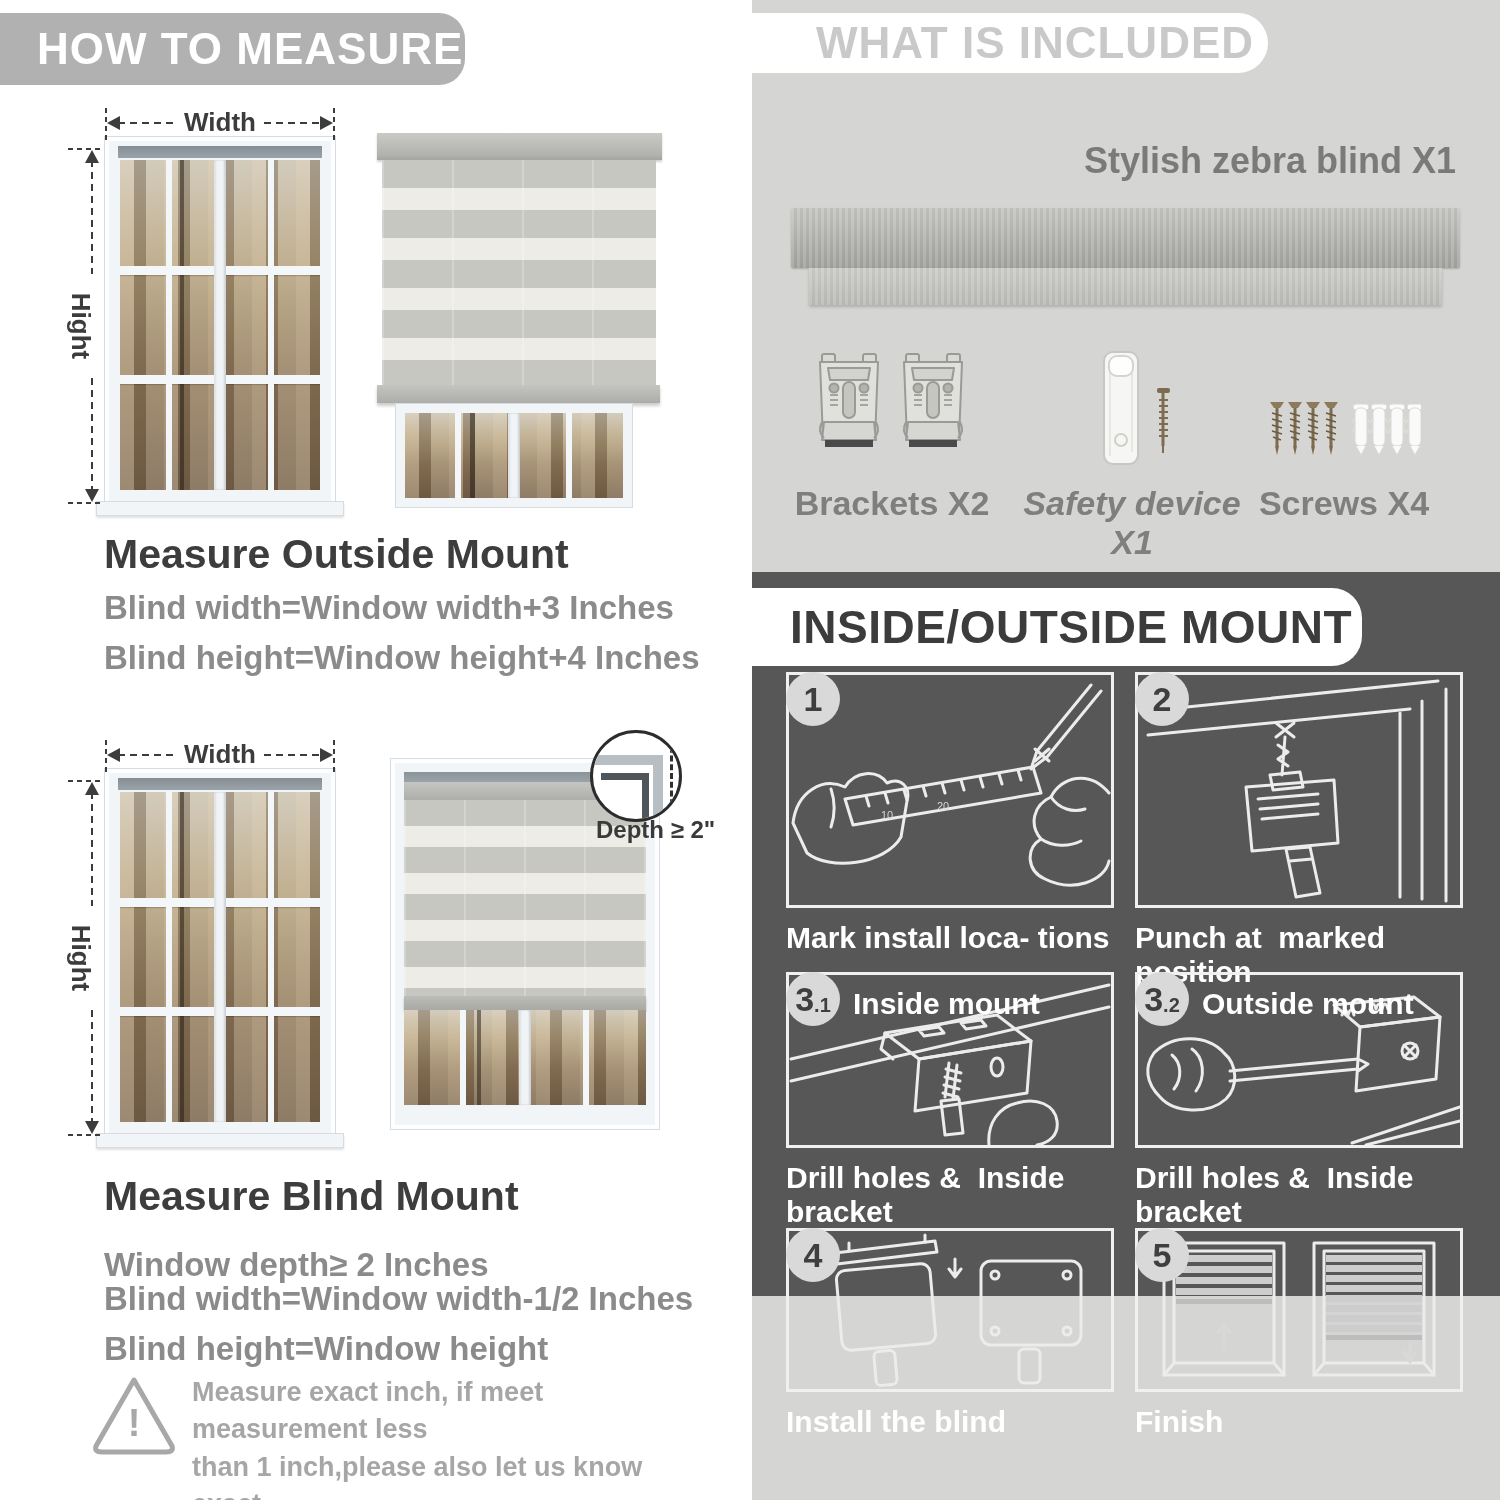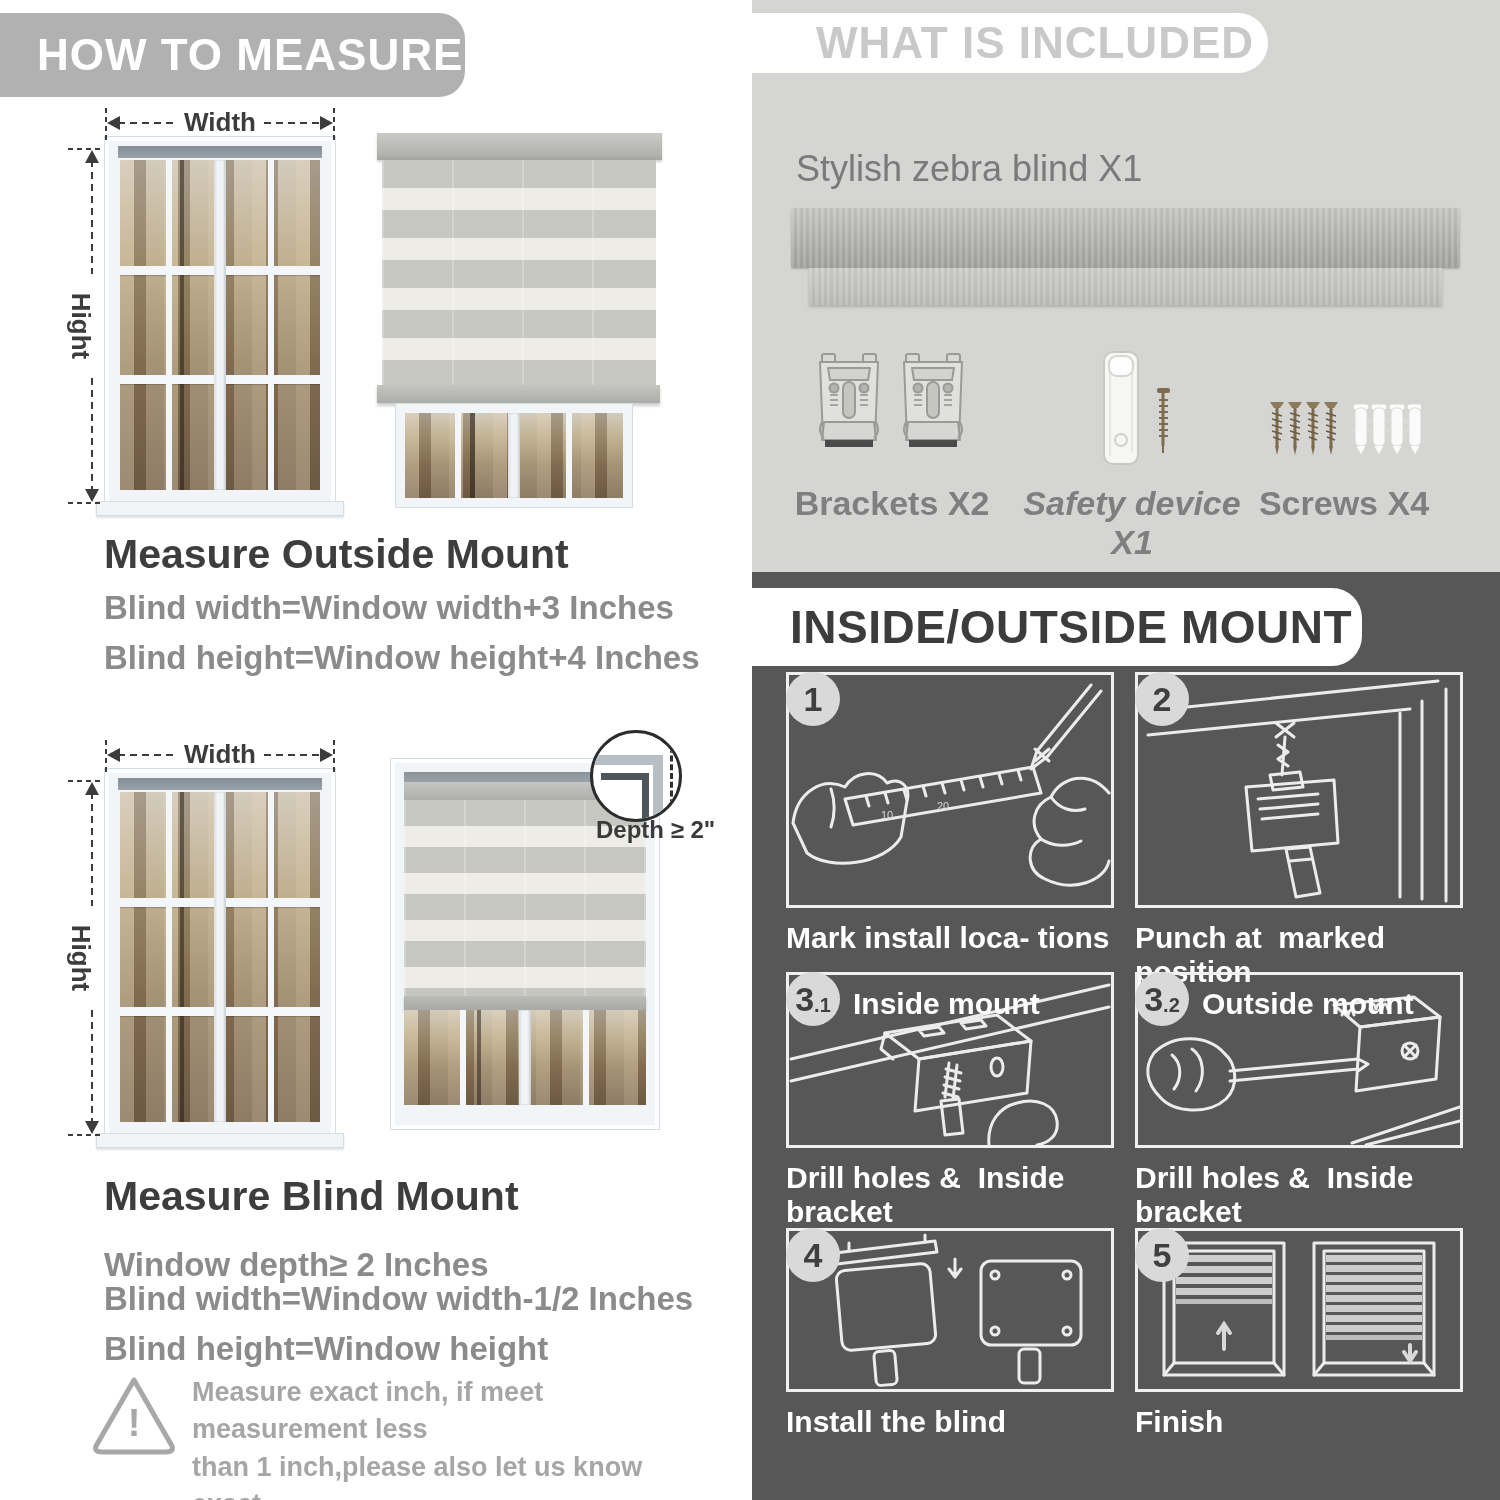--- a/index.html
+++ b/index.html
@@ -8,21 +8,21 @@
     position:relative; width:1500px; height:1500px; overflow:hidden;
     background:#ffffff; font-family:"Liberation Sans", sans-serif;
   }
   #stage * { box-sizing:border-box; }
 
   
   .abs { position:absolute; }
 
   
   .hdr-left {
-    position:absolute; left:0; top:13px; width:465px; height:84px;
+    position:absolute; left:0; top:13px; width:465px; height:72px;
     background:#b1b1b1; border-radius:0 26px 26px 0;
     display:flex; align-items:center; padding-left:37px;
     color:#ffffff; font-size:44px; font-weight:700; letter-spacing:1px;
   }
   .sec-title { position:absolute; color:#3d3d3d; font-size:41px; font-weight:700; }
   .sec-line  { position:absolute; color:#8b8b8b; font-size:33px; font-weight:700; }
 
   
   .window {
     position:absolute; background:#f2f5f8; border:1px solid #d6dce1;
@@ -95,37 +95,37 @@
         color:#a6a6a6; font-size:27px; font-weight:700; line-height:1.38; white-space:pre-line; }
 
   
   .col-right { position:absolute; left:752px; top:0; width:748px; height:1500px; background:#d5d5d3; }
   .hdr-right {
     position:absolute; left:0; top:13px; width:516px; height:60px;
     background:#ffffff; border-radius:0 30px 30px 0;
     display:flex; align-items:center; padding-left:64px;
     color:#c9c9c9; font-size:44px; font-weight:700; letter-spacing:1px;
   }
-  .blind-label { position:absolute; left:44px; top:148px; width:660px; text-align:left;
-        color:#7a7a7a; font-size:36px; font-weight:400; }
+  .blind-label { position:absolute; left:44px; top:140px; width:660px; text-align:right;
+        color:#7a7a7a; font-size:36px; font-weight:700; }
   .headrail-main { position:absolute; left:39px; top:208px; width:669px; height:60px; border-radius:2px;
         background-image:
           repeating-linear-gradient(90deg, rgba(255,255,255,.10) 0 3px, rgba(0,0,0,.04) 3px 6px),
           linear-gradient(180deg,#c6c6c3,#aeaeab 70%,#a3a3a0);
         box-shadow:0 1px 2px rgba(0,0,0,.2); }
   .headrail-strip { position:absolute; left:57px; top:268px; width:633px; height:37px;
         background-image:
           repeating-linear-gradient(90deg, rgba(255,255,255,.10) 0 3px, rgba(0,0,0,.03) 3px 6px),
           linear-gradient(180deg,#cdcdca,#bbbbb8);
         box-shadow:0 2px 3px rgba(0,0,0,.18); }
   .comp-label { position:absolute; top:484px; width:250px; text-align:center;
         color:#7f7f7f; font-size:34px; font-weight:700; }
 
   
-  .dark { position:absolute; left:0; top:572px; width:748px; height:928px; background:#575757; }
+  .dark { position:absolute; left:0; top:572px; width:748px; height:724px; background:#575757; }
   .hdr-mount {
     position:absolute; left:0; top:16px; width:610px; height:78px;
     background:#ffffff; border-radius:0 30px 30px 0;
     display:flex; align-items:center; padding-left:38px;
     color:#3c3c3c; font-size:46px; font-weight:700; letter-spacing:.5px;
   }
   .cell { position:absolute; width:328px; }
   .panel { position:relative; border:3px solid #f0f0f0; }
   .panel svg.ill { position:absolute; left:0; top:0; width:100%; height:100%; }
   .badge { position:absolute; top:-3px; left:-3px; width:54px; height:54px; border-radius:50%;

